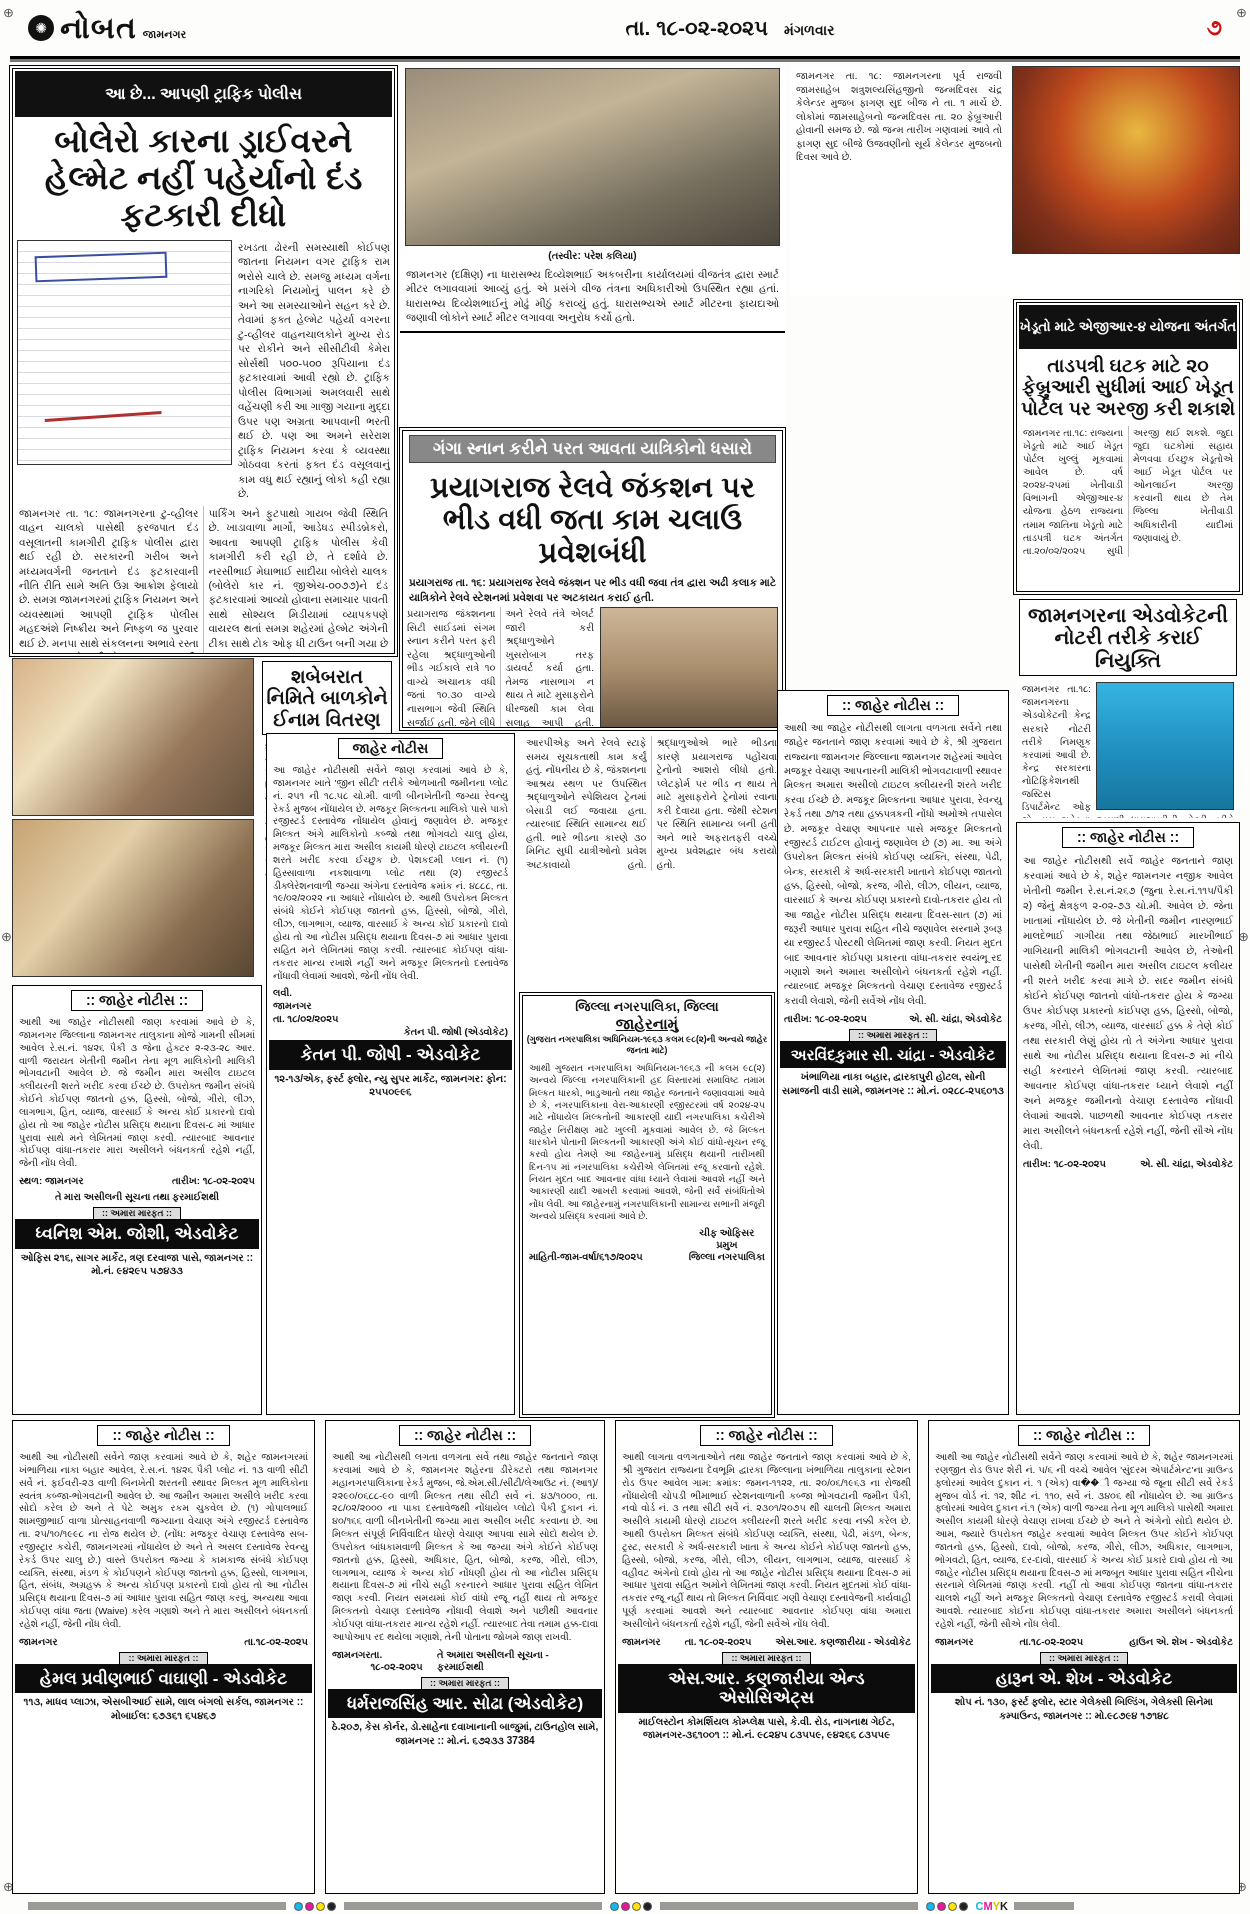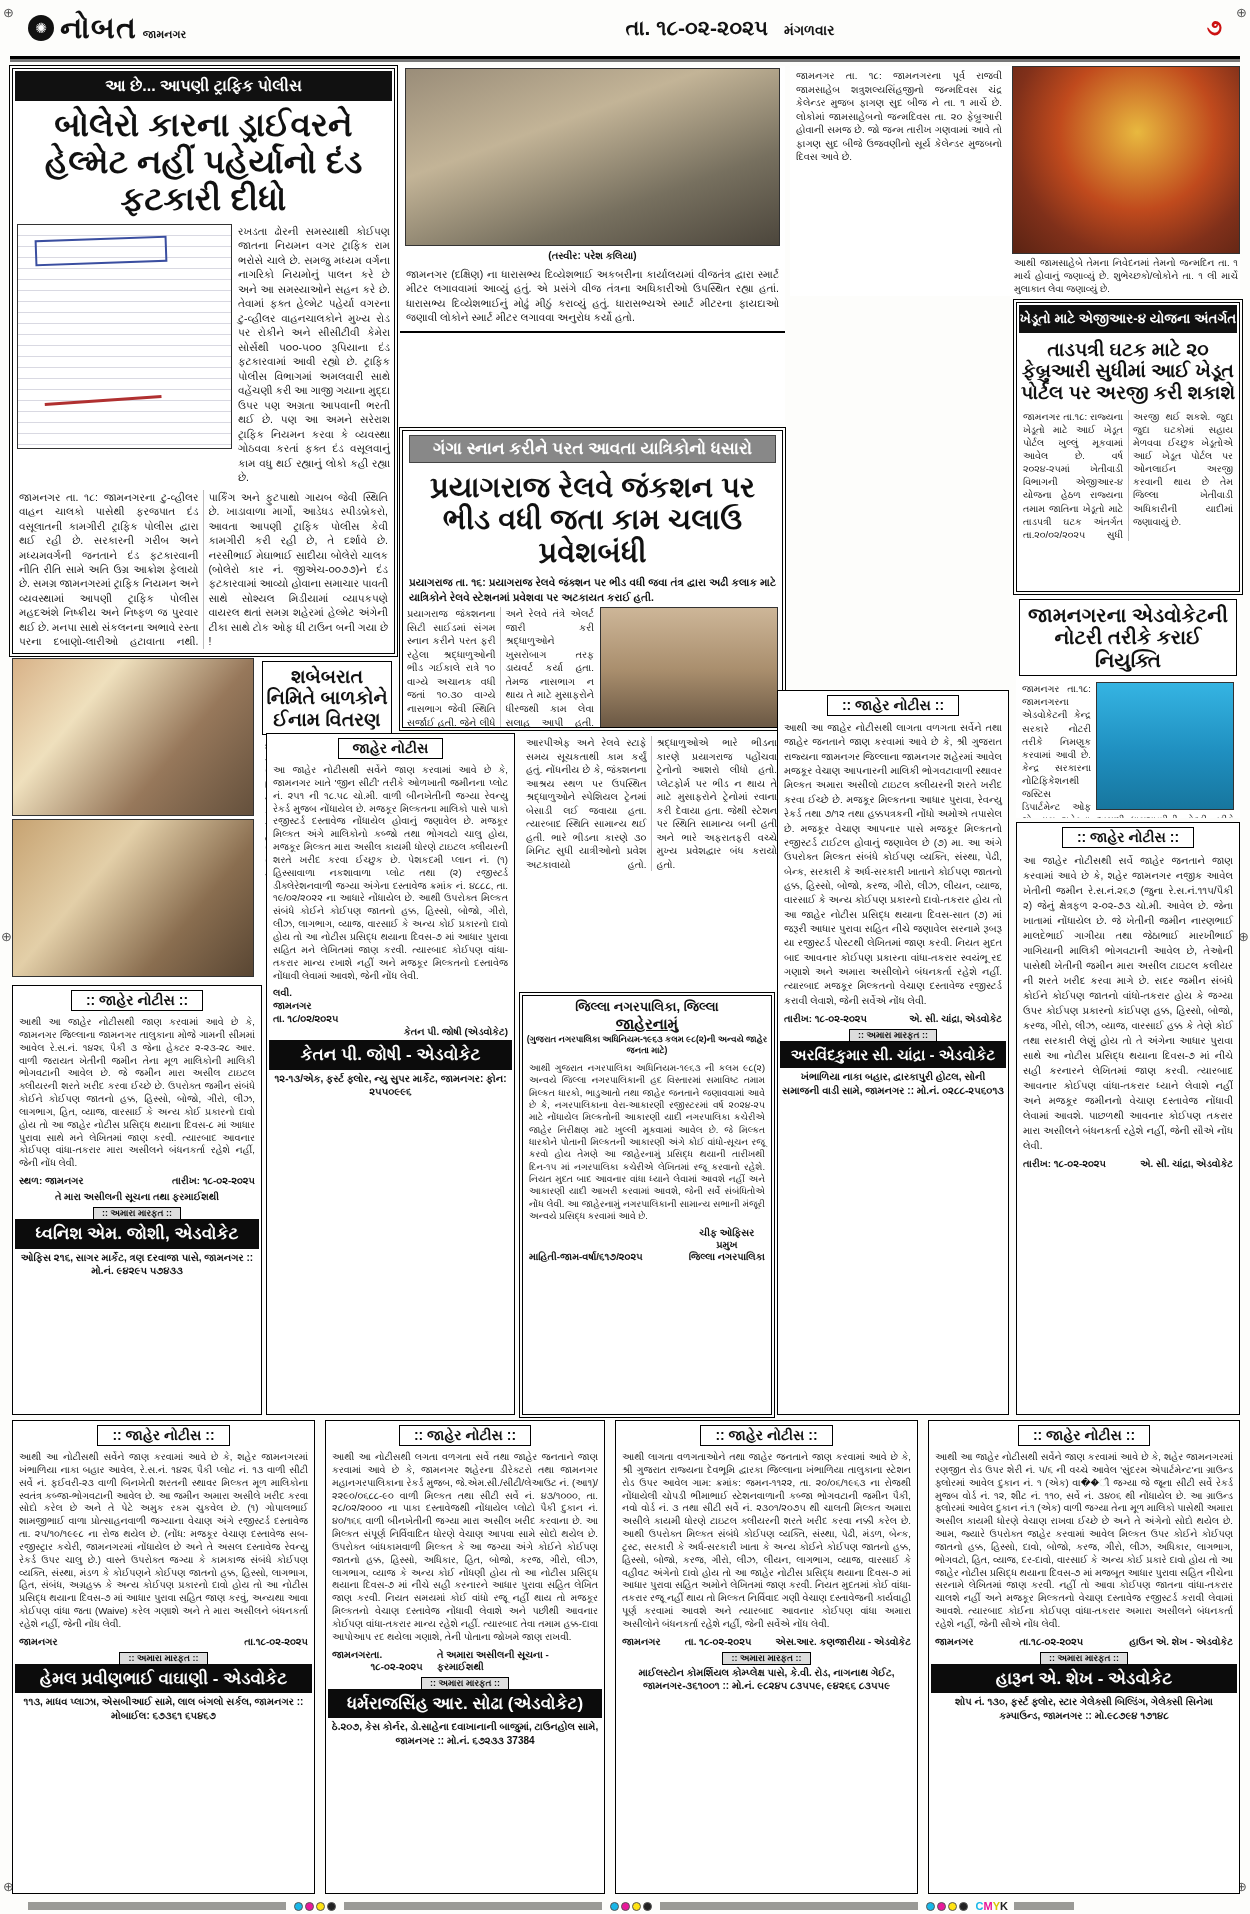--- a/index.html
+++ b/index.html
@@ -15,21 +15,21 @@
   .logo-emblem{width:26px;height:26px;border-radius:50%;background:#111;color:#fff;display:inline-flex;
         align-items:center;justify-content:center;font-size:14px;align-self:center;}
   .logo-text{font-size:30px;font-weight:bold;letter-spacing:1px;}
   .logo-sub{font-size:11px;font-weight:bold;}
   .mast-date{flex:1;text-align:center;font-size:21px;font-weight:bold;}
   .mast-day{font-size:14px;font-weight:bold;margin-left:10px;}
   .page-no{width:120px;text-align:right;padding-right:28px;font-size:22px;font-weight:bold;color:#cc1111;}
   .mast-rule{left:10px;top:56px;width:1230px;height:0;border-top:3px solid #000;box-shadow:0 3px 0 #777;}
   .regmark{position:absolute;color:#555;font-size:13px;line-height:1;}
   
-  .kicker{background:#111;color:#fff;text-align:center;font-weight:bold;font-size:16px;padding:6px 0;margin:2px;}
+  .kicker{background:#111;color:#fff;text-align:center;font-weight:bold;font-size:16px;padding:14px 0;margin:2px;}
   .kicker-gray{background:#888;color:#ffffff;text-align:center;font-weight:bold;font-size:17px;padding:3px 0;
         margin:4px 6px;border:1px solid #444;}
   .headline{font-weight:bold;text-align:center;line-height:1.12;padding:4px 2px;}
   .h-xl{font-size:33px;}.h-lg{font-size:29px;}.h-md{font-size:22px;}.h-sm{font-size:19px;}
   .hbox{border:1px solid #000;margin:3px;padding:4px 2px;}
   .body-txt{font-size:10.5px;line-height:1.38;text-align:justify;padding:3px 6px;}
   .cols2{column-count:2;column-gap:10px;column-rule:1px solid #bbb;}
   .dateline{font-weight:bold;}
   
   .photo{box-sizing:border-box;border:1px solid #333;}
@@ -112,21 +112,20 @@
     <div class="body-txt" style="border-bottom:2px solid #000;padding-bottom:6px;">જામનગર (દક્ષિણ) ના ધારાસભ્ય દિવ્યેશભાઈ અકબરીના કાર્યાલયમાં વીજતંત્ર દ્વારા સ્માર્ટ મીટર લગાવવામાં આવ્યું હતું. એ પ્રસંગે વીજ તંત્રના અધિકારીઓ ઉપસ્થિત રહ્યા હતાં. ધારાસભ્ય દિવ્યેશભાઈનું મોઢું મીઠું કરાવ્યું હતું. ધારાસભ્યએ સ્માર્ટ મીટરના ફાયદાઓ જણાવી લોકોને સ્માર્ટ મીટર લગાવવા અનુરોધ કર્યો હતો.</div>
   </section>
 
   <section class="abs box" style="left:790px;top:66px;width:450px;height:230px;">
     <div style="display:flex;gap:4px;">
       <div style="width:218px;flex:none;">
         <div class="body-txt" style="font-size:9.8px;">જામનગર તા. ૧૮: જામનગરના પૂર્વ રાજવી જામસાહેબ શત્રુશલ્યસિંહજીનો જન્મદિવસ ચંદ્ર કેલેન્ડર મુજબ ફાગણ સુદ બીજ ને તા. ૧ માર્ચે છે. લોકોમાં જામસાહેબનો જન્મદિવસ તા. ૨૦ ફેબ્રુઆરી હોવાની સમજ છે. જો જન્મ તારીખ ગણવામાં આવે તો ફાગણ સુદ બીજે ઉજવણીનો સૂર્ય કેલેન્ડર મુજબનો દિવસ આવે છે.</div>
       </div>
       <div style="flex:1;">
         <div class="photo photo-turban" style="width:100%;height:188px;"></div>
-        <div class="body-txt" style="font-size:9.5px;padding:2px;">આથી જામસાહેબે તેમના નિવેદનમાં તેમનો જન્મદિન તા. ૧ માર્ચ હોવાનું જણાવ્યું છે. શુભેચ્છકો/લોકોને તા. ૧ લી માર્ચે મુલાકાત લેવા જણાવ્યું છે.</div>
       </div>
     </div>
   </section>
 
   <section class="abs box dbl" style="left:1016px;top:302px;width:224px;height:290px;">
     <div class="kicker" style="font-size:13.5px;">ખેડૂતો માટે એજીઆર-૪ યોજના અંતર્ગત</div>
     <div class="headline h-sm">તાડપત્રી ઘટક માટે ૨૦ ફેબ્રુઆરી સુધીમાં આઈ ખેડૂત પોર્ટલ પર અરજી કરી શકાશે</div>
     <div class="body-txt cols2" style="font-size:9.5px;">
       <span>જામનગર તા.૧૮: રાજ્યના ખેડૂતો માટે આઈ ખેડૂત પોર્ટલ ખુલ્લું મૂકવામાં આવેલ છે. વર્ષ ૨૦૨૪-૨૫માં ખેતીવાડી વિભાગની એજીઆર-૪ યોજના હેઠળ રાજ્યના તમામ જાતિના ખેડૂતો માટે તાડપત્રી ઘટક અંતર્ગત તા.૨૦/૦૨/૨૦૨૫ સુધી અરજી થઈ શકશે.</span>
       <span>જુદા જુદા ઘટકોમાં સહાય મેળવવા ઈચ્છુક ખેડૂતોએ આઈ ખેડૂત પોર્ટલ પર ઓનલાઈન અરજી કરવાની થાય છે તેમ જિલ્લા ખેતીવાડી અધિકારીની યાદીમાં જણાવાયું છે.</span>
@@ -263,20 +262,21 @@
 
   <section class="abs box sgl" style="left:615px;top:1420px;width:303px;height:474px;">
     <div class="notice-title">:: જાહેર નોટીસ ::</div>
     <div class="notice-body">આથી લાગતા વળગતાઓને તથા જાહેર જનતાને જાણ કરવામાં આવે છે કે, શ્રી ગુજરાત રાજ્યના દેવભૂમિ દ્વારકા જિલ્લાના ખંભાળિયા તાલુકાના સ્ટેશન રોડ ઉપર આવેલ ગામ: ક્રમાંક: જમન-૧૧૨૨, તા. ૨૦/૦૬/૧૯૬૩ ના રોજથી નોંધાયેલી ચોપડી ભીમાભાઈ સ્ટેશનવાળાની કબ્જા ભોગવટાની જમીન પૈકી, નવો વોર્ડ નં. ૩ તથા સીટી સર્વે નં. ૨૩૦૧/૨૦૭૫ થી ચાલતી મિલ્કત અમારા અસીલે કાયમી ધોરણે ટાઇટલ ક્લીયરની શરતે ખરીદ કરવા નક્કી કરેલ છે. આથી ઉપરોક્ત મિલ્કત સંબંધે કોઈપણ વ્યક્તિ, સંસ્થા, પેઢી, મંડળ, બેન્ક, ટ્રસ્ટ, સરકારી કે અર્ધ-સરકારી ખાતા કે અન્ય કોઈને કોઈપણ જાતનો હક્ક, હિસ્સો, બોજો, કરજ, ગીરો, લીઝ, લીયન, લાગભાગ, વ્યાજ, વારસાઈ કે વહીવટ અંગેનો દાવો હોય તો આ જાહેર નોટીસ પ્રસિદ્ધ થયાના દિવસ-૭ માં આધાર પુરાવા સહિત અમોને લેખિતમાં જાણ કરવી. નિયત મુદતમાં કોઈ વાંધા-તકરાર રજૂ નહીં થાય તો મિલ્કત નિર્વિવાદ ગણી વેચાણ દસ્તાવેજની કાર્યવાહી પૂર્ણ કરવામાં આવશે અને ત્યારબાદ આવનાર કોઈપણ વાંધા અમારા અસીલોને બંધનકર્તા રહેશે નહીં, જેની સર્વેએ નોંધ લેવી.</div>
     <div class="sign-row">
       <span>જામનગર</span>
       <span>તા. ૧૮-૦૨-૨૦૨૫</span>
       <span>એસ.આર. કણજારીયા - એડવોકેટ</span>
     </div>
     <div class="via">:: અમારા મારફત ::</div>
+    <div class="plate">એસ.આર. કણજારીયા એન્ડ એસોસિએટ્સ</div>
     <div class="addr">માઈલસ્ટોન કોમર્શિયલ કોમ્પ્લેક્ષ પાસે, કે.વી. રોડ, નાગનાથ ગેઈટ, જામનગર-૩૬૧૦૦૧ :: મો.નં. ૯૮૨૪૫ ૮૩૫૫૯, ૯૪૨૬૬ ૮૩૫૫૯</div>
   </section>
 
   <section class="abs box sgl" style="left:928px;top:1420px;width:312px;height:474px;">
     <div class="notice-title">:: જાહેર નોટીસ ::</div>
     <div class="notice-body">આથી આ જાહેર નોટીસથી સર્વેને જાણ કરવામાં આવે છે કે, શહેર જામનગરમાં રણજીત રોડ ઉપર શેરી નં. ૫/૬ ની વચ્ચે આવેલ 'સુંદરમ એપાર્ટમેન્ટ'ના ગ્રાઉન્ડ ફ્લોરમાં આવેલ દુકાન નં. ૧ (એક) વા��ી જગ્યા જે જૂના સીટી સર્વે રેકર્ડ મુજબ વોર્ડ નં. ૧૨, શીટ નં. ૧૧૦, સર્વે નં. ૩૪૦૬ થી નોંધાયેલ છે. આ ગ્રાઉન્ડ ફ્લોરમાં આવેલ દુકાન નં.૧ (એક) વાળી જગ્યા તેના મૂળ માલિકો પાસેથી અમારા અસીલ કાયમી ધોરણે વેચાણ રાખવા ઈચ્છે છે અને તે અંગેનો સોદો થયેલ છે. આમ, જ્યારે ઉપરોક્ત જાહેર કરવામાં આવેલ મિલ્કત ઉપર કોઈને કોઈપણ જાતનો હક્ક, હિસ્સો, દાવો, બોજો, કરજ, ગીરો, લીઝ, અધિકાર, લાગભાગ, ભોગવટો, હિત, વ્યાજ, દર-દાવો, વારસાઈ કે અન્ય કોઈ પ્રકારે દાવો હોય તો આ જાહેર નોટીસ પ્રસિદ્ધ થયાના દિવસ-૭ માં મજબૂત આધાર પુરાવા સહિત નીચેના સરનામે લેખિતમાં જાણ કરવી. નહીં તો આવા કોઈપણ જાતના વાંધા-તકરાર ચાલશે નહીં અને મજકૂર મિલ્કતનો વેચાણ દસ્તાવેજ રજીસ્ટર્ડ કરાવી લેવામાં આવશે. ત્યારબાદ કોઈના કોઈપણ વાંધા-તકરાર અમારા અસીલને બંધનકર્તા રહેશે નહીં, જેની સૌએ નોંધ લેવી.</div>
     <div class="sign-row">
       <span>જામનગર</span>
       <span>તા.૧૮-૦૨-૨૦૨૫</span>
       <span>હાઉન એ. શેખ - એડવોકેટ</span>

